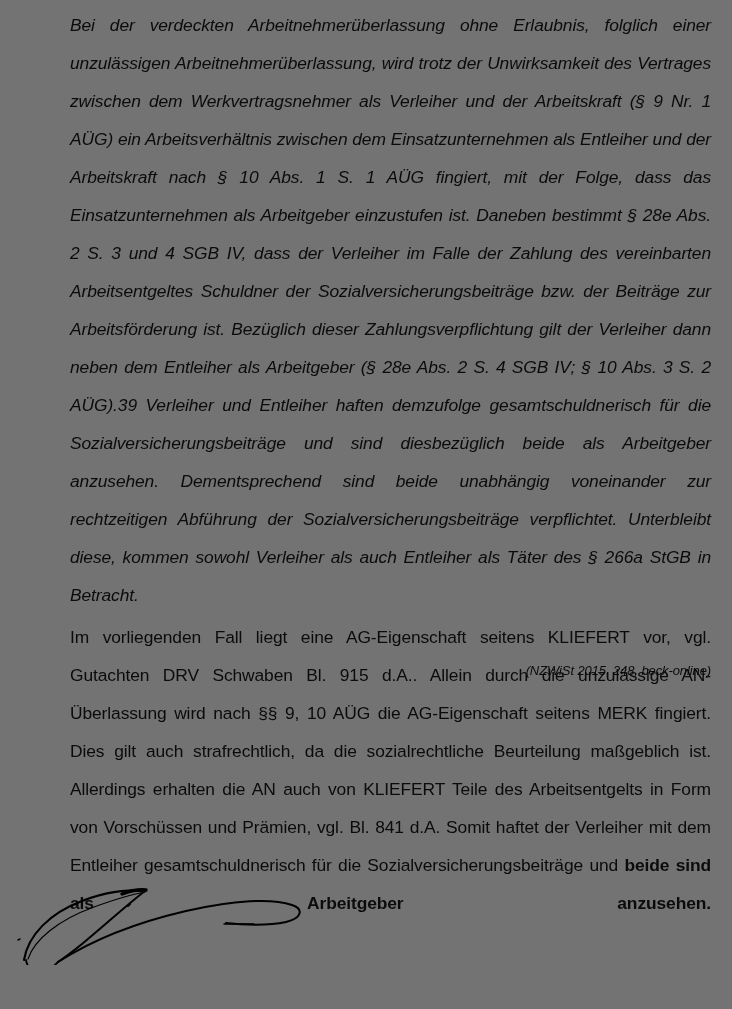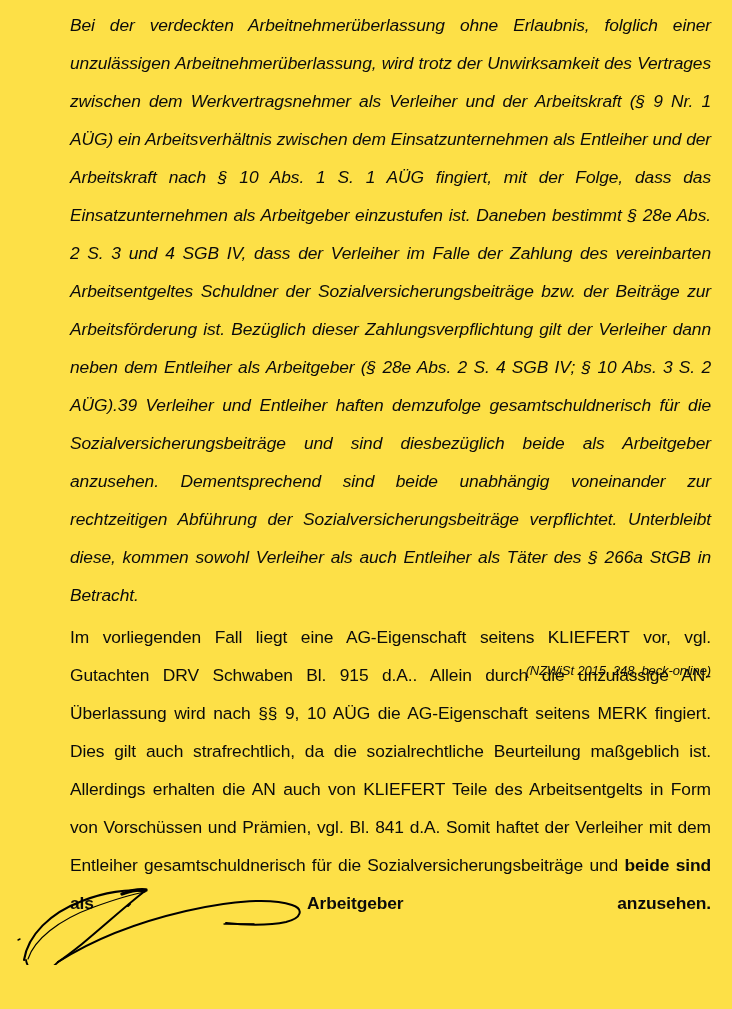--- a/index.html
+++ b/index.html
@@ -14,21 +14,21 @@
     position: relative;
     overflow: hidden;
     font-family: "Liberation Sans", sans-serif;
     color: #000000;
     -webkit-font-smoothing: none;
   }
 
   .page {
     position: absolute;
     inset: 0;
-    background: #fde047;
+    background: #737373;
   }
 
   
 
   .block {
     position: absolute;
     left: 70px;
     width: 641px;
   }
 

